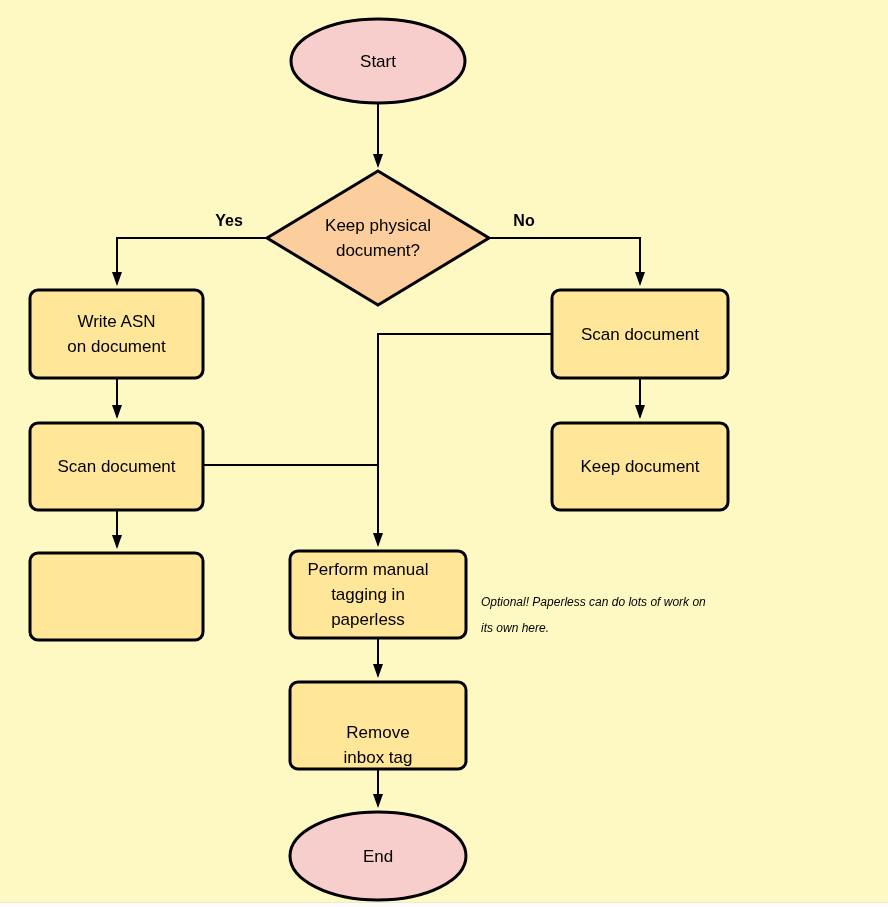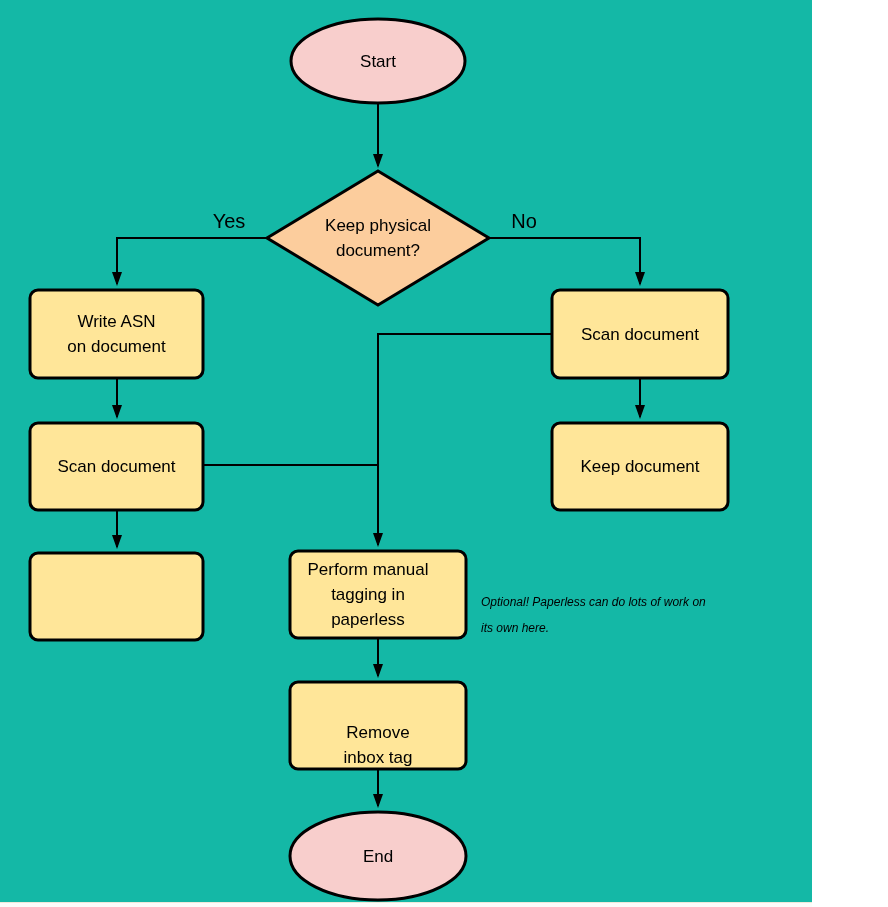--- a/index.html
+++ b/index.html
@@ -3,23 +3,23 @@
 <meta charset="utf-8">
 <style>
   html, body {
     margin: 0;
     padding: 0;
     background: #ffffff;
     font-family: "Liberation Sans", "DejaVu Sans", sans-serif;
   }
   .canvas {
     position: relative;
-    width: 812px;
+    width: 888px;
     height: 907px;
-    background: #14b8a6;
+    background: #fef9c3;
     overflow: hidden;
   }
   svg.edges {
     position: absolute;
     left: 0;
     top: 0;
     width: 888px;
     height: 907px;
   }
   svg.edges .edge {
@@ -41,23 +41,24 @@
     line-height: 25px;
     color: #000000;
     white-space: pre-line;
     pointer-events: none;
   }
   .edge-label {
     position: absolute;
     display: flex;
     align-items: center;
     justify-content: center;
-    font-size: 20px;
+    font-size: 16px;
     line-height: 20px;
     color: #000000;
+    font-weight: bold;
   }
   .note {
     position: absolute;
     left: 481px;
     top: 589px;
     width: 404px;
     font-size: 12px;
     font-style: italic;
     line-height: 26px;
     color: #000000;

